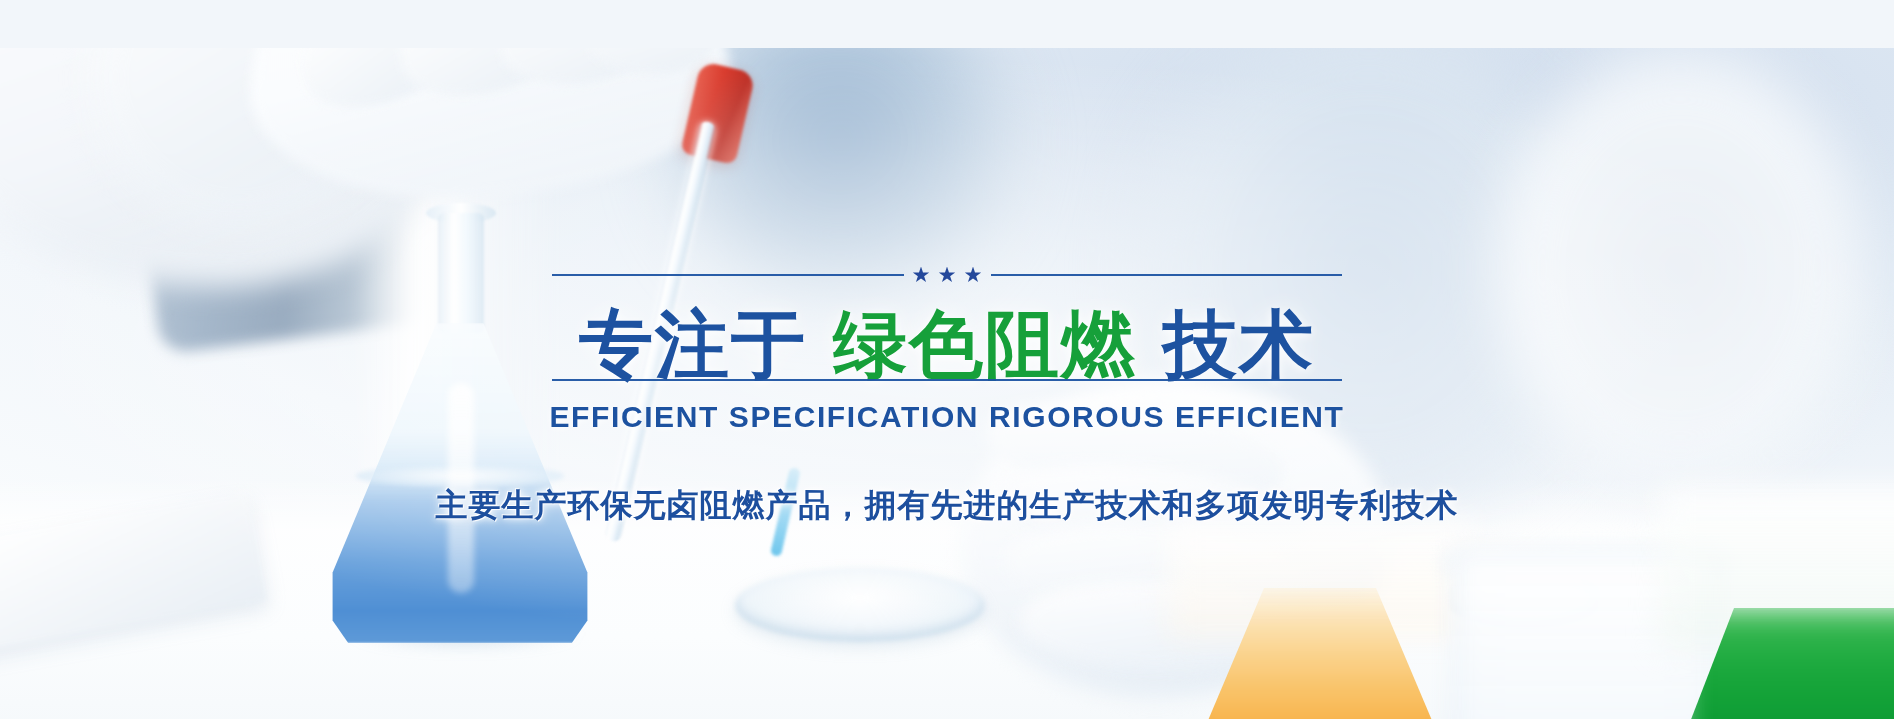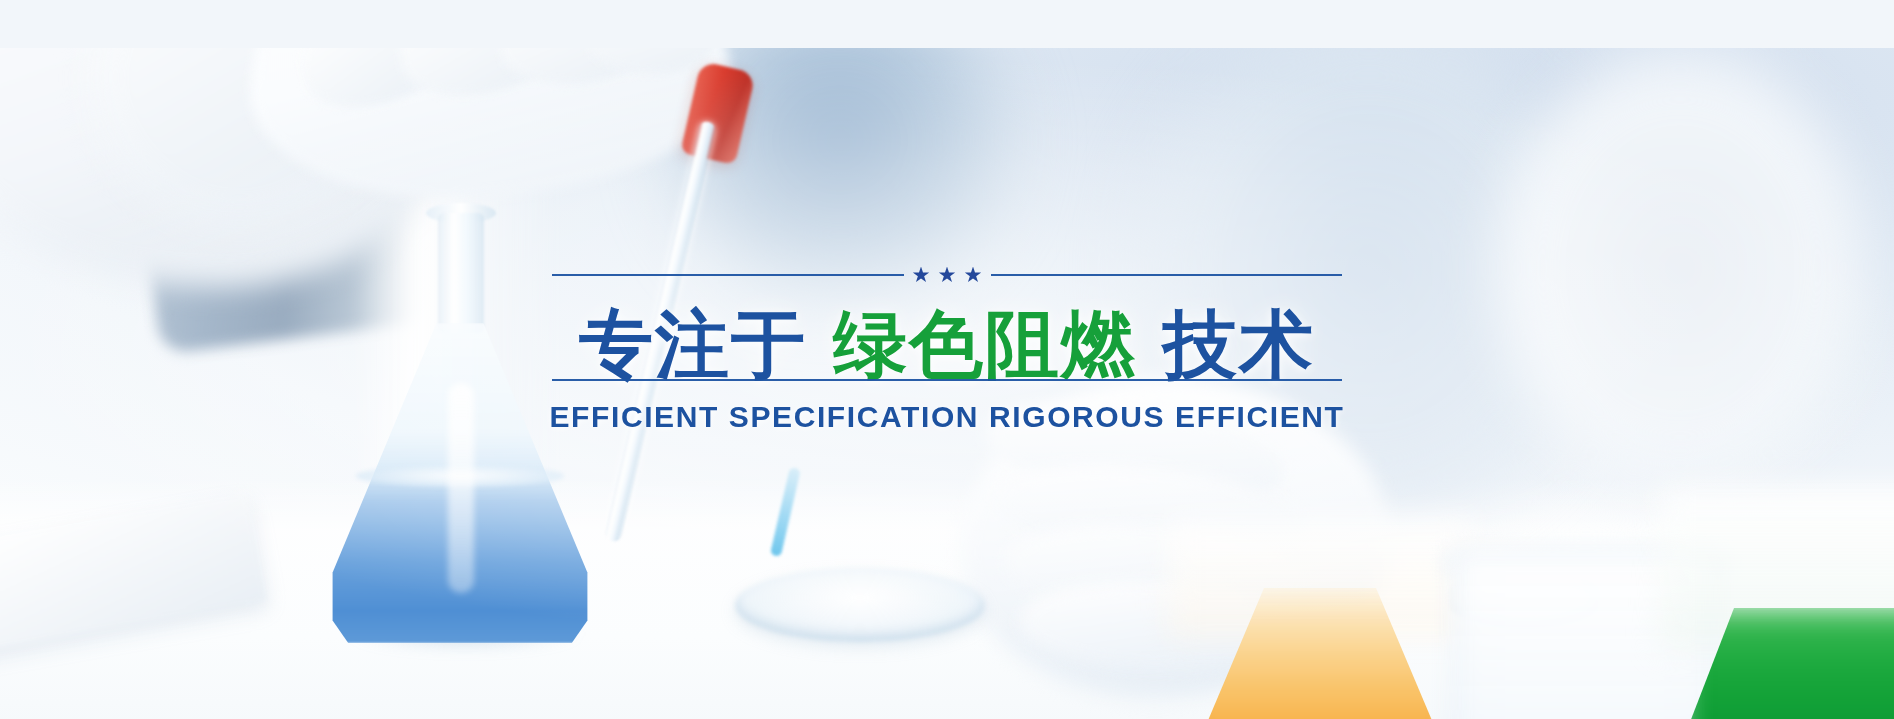--- a/index.html
+++ b/index.html
@@ -375,15 +375,16 @@
       <div class="star"></div>
       <div class="rule-line"></div>
     </div>
 
     <h1 class="headline"><span class="hl-blue">专注于</span><span class="hl-sp"></span><span class="hl-green">绿色阻燃</span><span class="hl-sp"></span><span class="hl-blue">技术</span></h1>
 
     <div class="rule-bottom"></div>
 
     <div class="subtitle">EFFICIENT SPECIFICATION RIGOROUS EFFICIENT</div>
 
+    <div class="tagline">主要生产环保无卤阻燃产品，拥有先进的生产技术和多项发明专利技术</div>
 
   </div>
 </div>
 
 </body></html>

